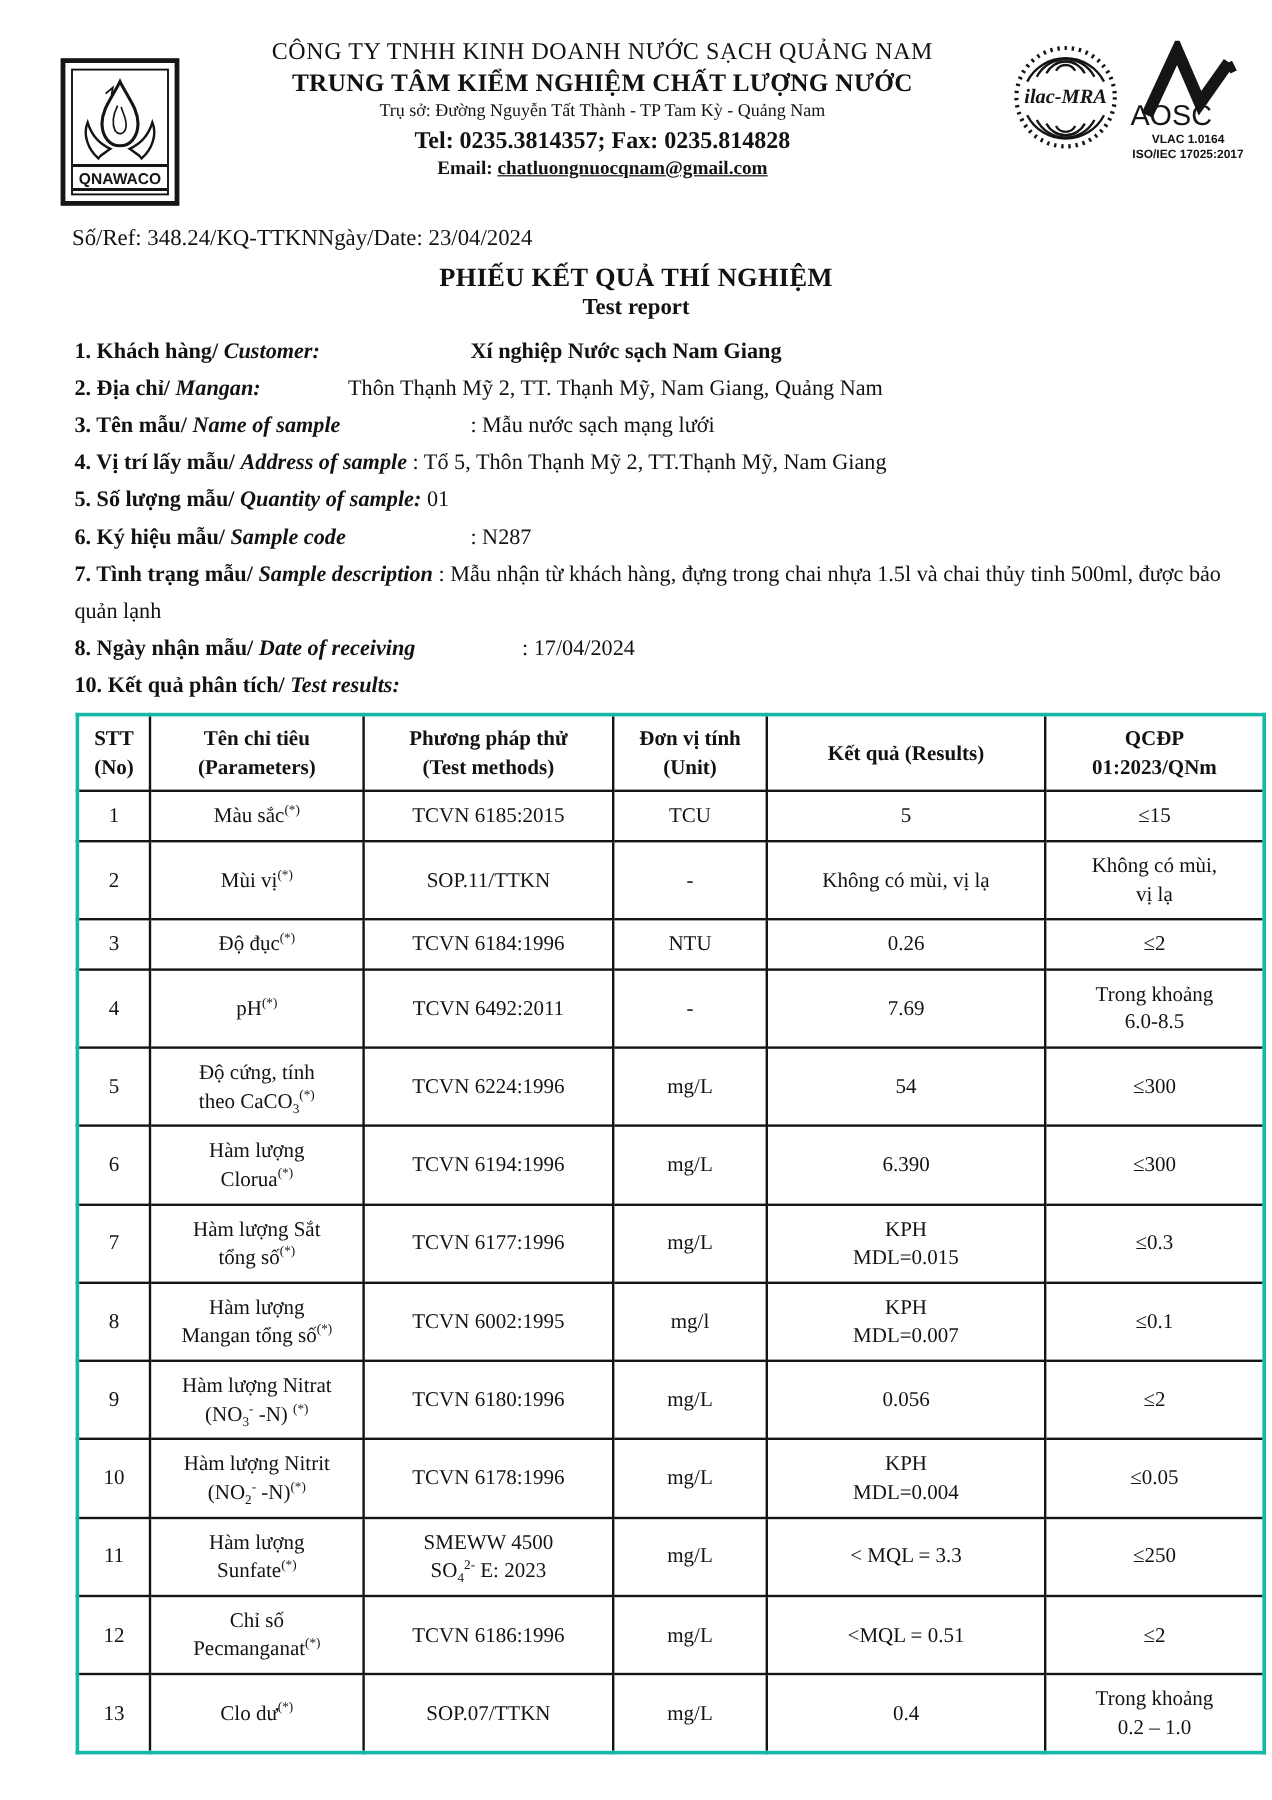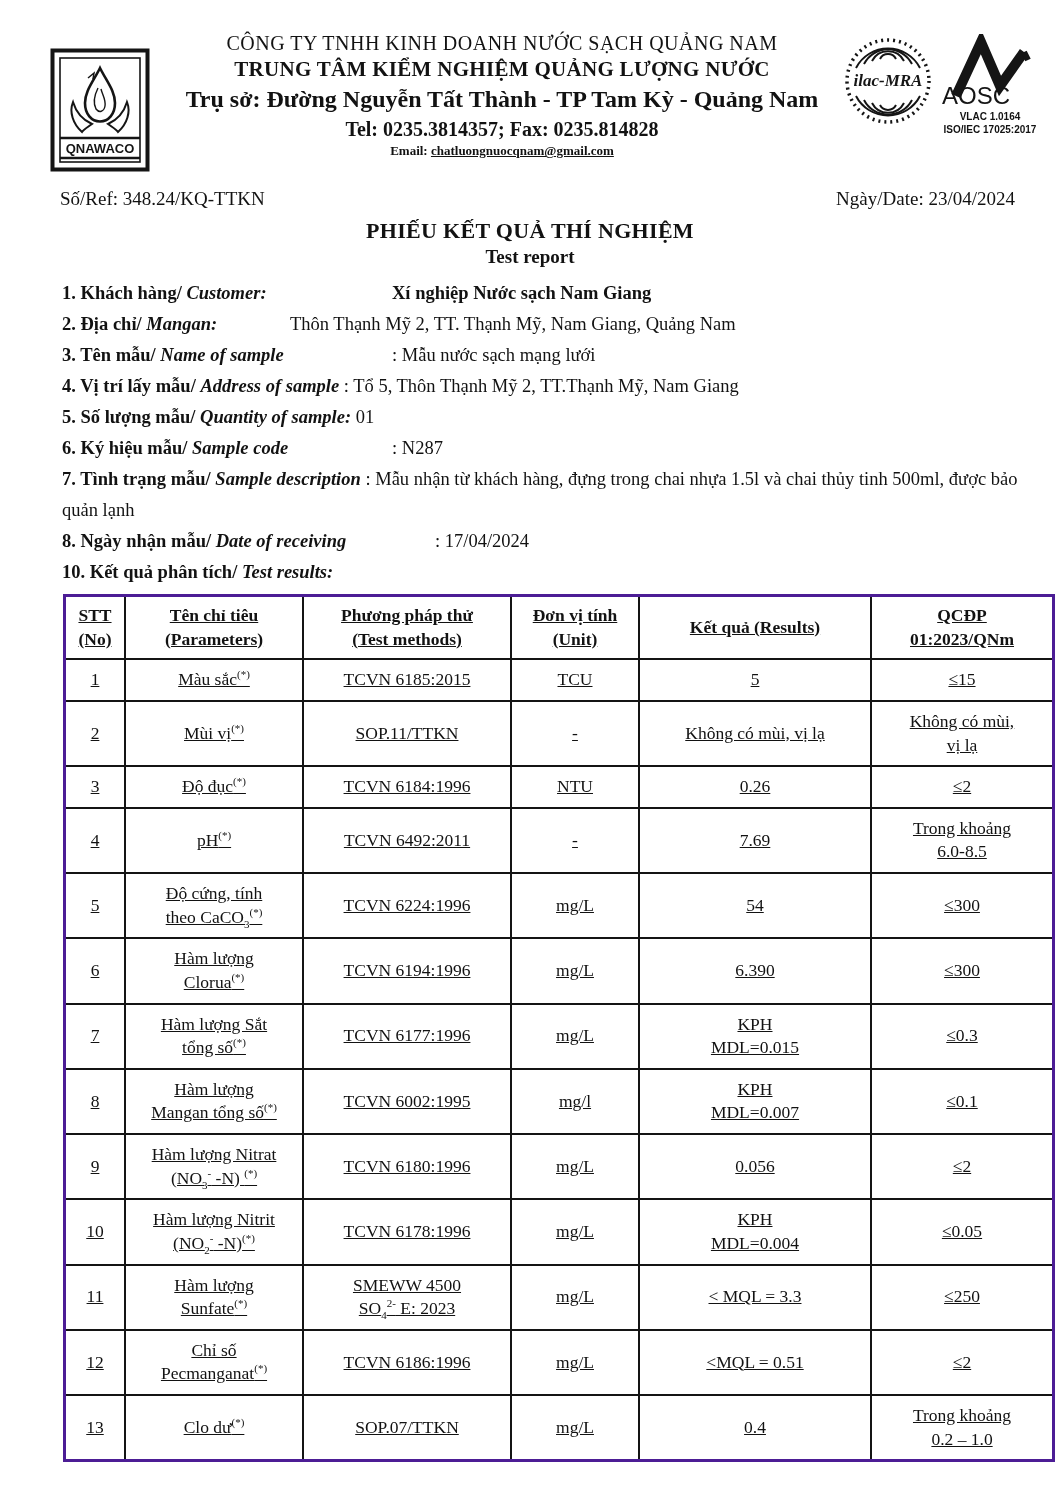--- a/index.html
+++ b/index.html
@@ -10,29 +10,29 @@
   }
   .sheet{position:relative;width:1060px;height:1500px;overflow:hidden;}
 
   
   .hdr{display:flex;align-items:flex-start;padding:26px 18px 0 50px;}
   .hdr-logo{flex:0 0 112px;padding-top:22px;}
   .hdr-center{flex:1 1 auto;text-align:center;line-height:1.32;padding-top:4px;}
   .hdr-certs{flex:0 0 200px;display:flex;gap:6px;padding-top:8px;}
   .h-line1{font-size:20px;letter-spacing:.5px;}
   .h-line2{font-size:21px;font-weight:bold;letter-spacing:.3px;}
-  .h-line3{font-size:24px;font-weight:bold;}
+  .h-line3{font-size:15px;font-weight:normal;}
   .h-line4{font-size:20px;font-weight:bold;}
-  .h-line5{font-size:13px;font-weight:bold;}
+  .h-line5{font-size:16px;font-weight:bold;}
   .h-email{text-decoration:underline;font-weight:bold;}
   .cert{text-align:center;}
   .aosc-sub{font-size:10px;font-weight:bold;line-height:1.3;font-family:"Liberation Sans",sans-serif;}
 
   
-  .meta-row{display:flex;justify-content:space-between;font-size:19px;
+  .meta-row{display:flex;font-size:19px;
             padding:16px 45px 0 60px;}
 
   
   .title-vi{text-align:center;font-size:22px;font-weight:bold;margin-top:8px;letter-spacing:.3px;}
   .title-en{text-align:center;font-size:19px;font-weight:bold;margin-top:2px;}
 
   
   .info{padding:10px 40px 0 62px;font-size:18.5px;}
   .info-line{line-height:31px;}
   .ilabel .vi{font-weight:bold;}
@@ -46,21 +46,21 @@
   .ival{font-weight:normal;text-align:center;}
   .ival.bold{font-weight:bold;}
 
   
   table.results{border-collapse:collapse;margin:6px 0 0 63px;width:958px;
                 font-size:17.5px;table-layout:fixed;}
   table.results th,table.results td{
     border:2px solid #141414;text-align:center;vertical-align:middle;
     padding:8px 5px;line-height:1.35;overflow:hidden;
   }
-  table.results{border:3px solid #4c1d95;text-decoration:underline;}
+  table.results{border:3px solid #14b8a6;}
   th.c0,td.c0{width:50px;}
   th.c1,td.c1{width:168px;}
   th.c2,td.c2{width:198px;}
   th.c3,td.c3{width:118px;}
   th.c4,td.c4{width:222px;}
   th.c5,td.c5{width:172px;}
   table.results th{font-weight:bold;padding:7px 4px;}
   sup{font-size:11px;line-height:0;}
   sub{font-size:11px;line-height:0;}
 
@@ -86,21 +86,21 @@
         <path d="M68 84 C77 76 81 64 77 54 C74 64 67 72 58 76 C62 79 66 81 68 84 Z" fill="none" stroke="#151515" stroke-width="2"></path>
         <path d="M38 30 l6 -5 l-1 6" fill="none" stroke="#151515" stroke-width="1.5"></path>
         <line x1="10" y1="90" x2="90" y2="90" stroke="#151515" stroke-width="2.5"></line>
         <line x1="10" y1="110" x2="90" y2="110" stroke="#151515" stroke-width="2.5"></line>
         <text x="50" y="105" text-anchor="middle" font-family="Liberation Sans, sans-serif" font-size="13" font-weight="bold" fill="#151515">QNAWACO</text>
       </svg>
     </div>
 
     <div class="hdr-center">
       <div class="h-line1">CÔNG TY TNHH KINH DOANH NƯỚC SẠCH QUẢNG NAM</div>
-      <div class="h-line2">TRUNG TÂM KIỂM NGHIỆM QUẢNG LƯỢNG NƯỚC</div>
+      <div class="h-line2">TRUNG TÂM KIỂM NGHIỆM CHẤT LƯỢNG NƯỚC</div>
       <div class="h-line3">Trụ sở: Đường Nguyễn Tất Thành - TP Tam Kỳ -  Quảng Nam</div>
       <div class="h-line4">Tel: 0235.3814357; Fax: 0235.814828</div>
       <div class="h-line5">
         <span>Email:</span>
         <span class="h-email">chatluongnuocqnam@gmail.com</span>
       </div>
     </div>
 
     <div class="hdr-certs">
       <div class="cert">

